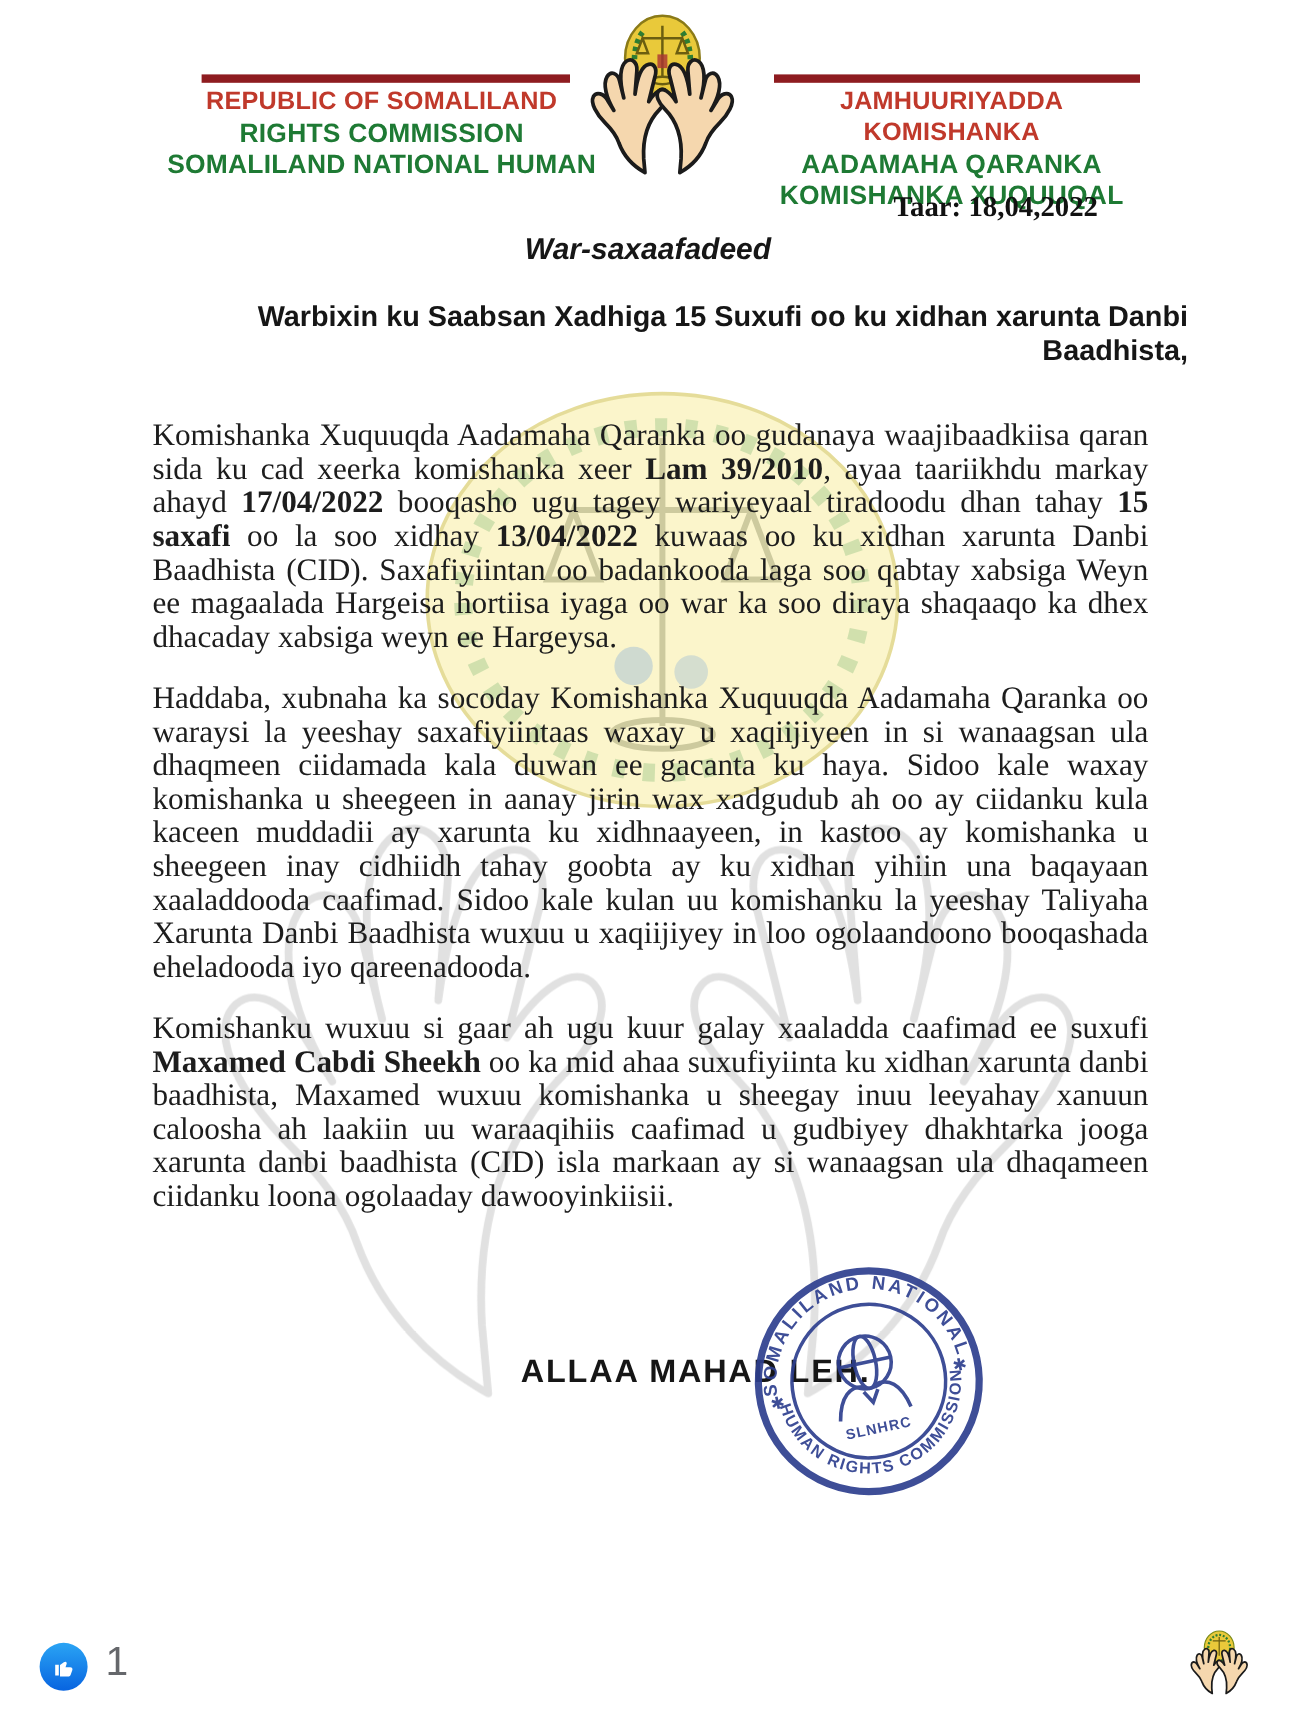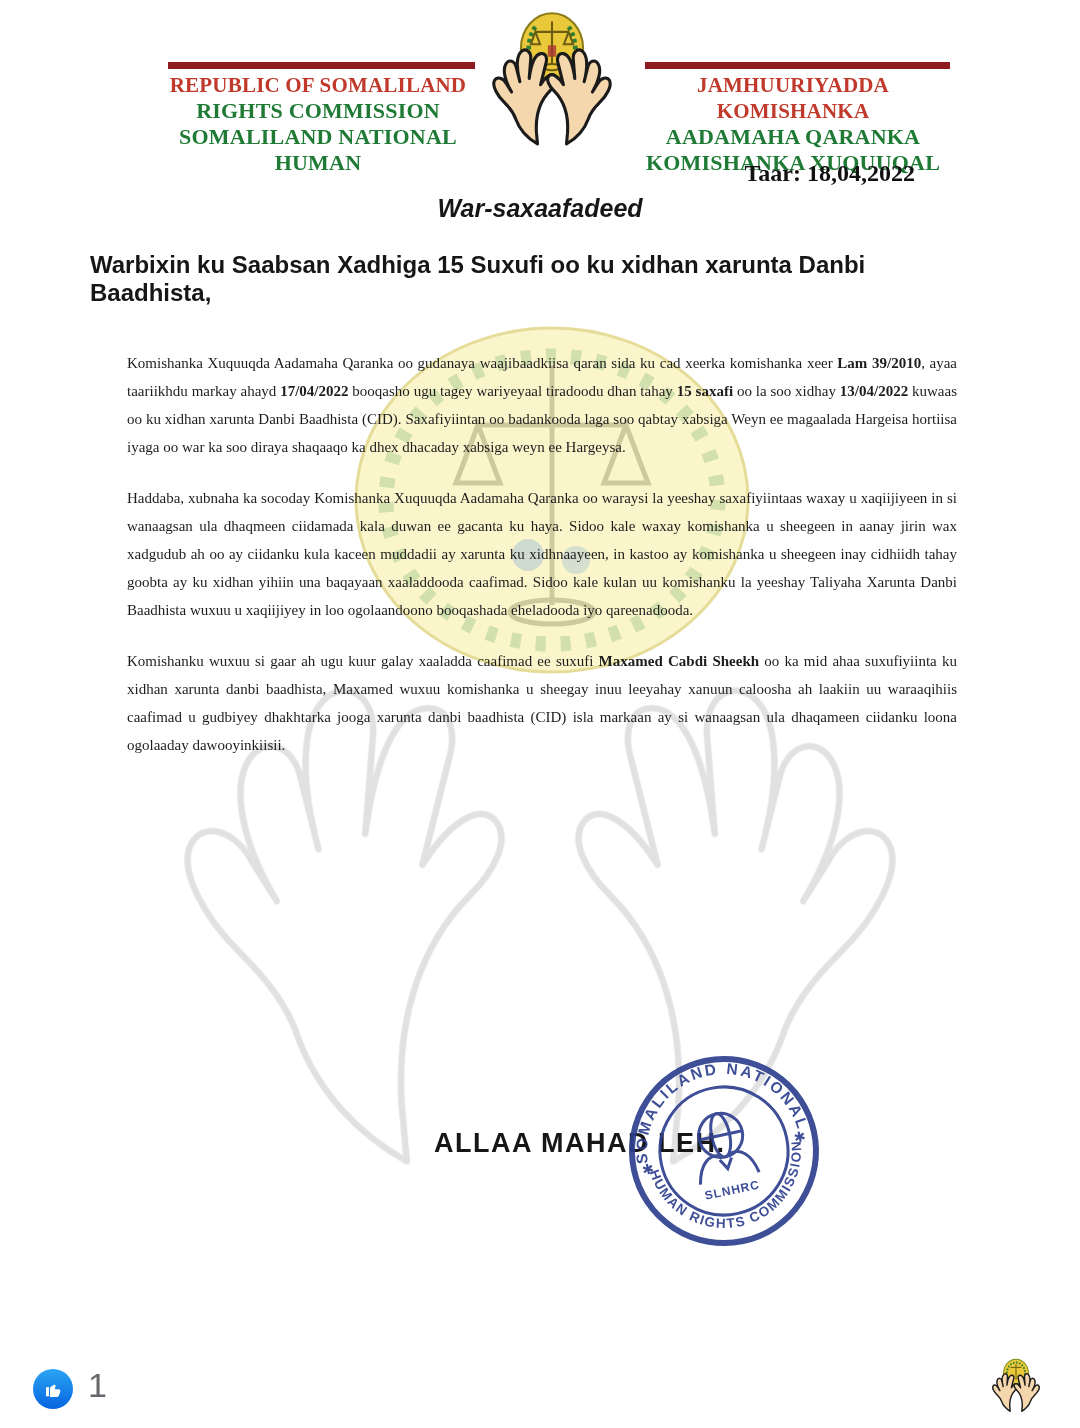--- a/index.html
+++ b/index.html
@@ -2,39 +2,39 @@
 <html style="--red: #c0392b; --green: #1e7a34; --rule: #8e1c20; --stamp: #2e3f8f; --like-top: #2aa4f4; --like-bottom: #0864e0;"><head>
 <meta charset="utf-8">
 <style>
   html,body{margin:0;padding:0;background:#fff;}
   .page{position:relative;width:1080px;height:1428px;background:#fff;overflow:hidden;
         font-family:"Liberation Serif",serif;color:#222;}
   
   .rule{position:absolute;height:7px;background:var(--rule,#8e1c20);}
   .rule-left{left:168px;top:62px;width:307px;}
   .rule-right{left:645px;top:62px;width:305px;}
-  .lh-block{position:absolute;text-align:center;font-family:Liberation Serif, serif;
+  .lh-block{position:absolute;text-align:center;font-family:Liberation Sans, sans-serif;
             font-weight:bold;line-height:26px;}
   .lh-left{left:138px;top:72px;width:360px;}
   .lh-right{left:626px;top:72px;width:334px;}
   .lh-red{color:var(--red,#c0392b);font-size:21px;letter-spacing:.2px;}
   .lh-green{color:var(--green,#1e7a34);font-size:22px;letter-spacing:.2px;}
   .emblem{position:absolute;left:474px;top:8px;width:156px;height:140px;}
   
   .date-line{position:absolute;left:705px;top:160px;width:210px;text-align:right;
              font-weight:bold;font-size:24px;color:#111;}
   .doc-title{position:absolute;left:0;top:194px;width:1080px;text-align:center;
              font-family:"Liberation Sans",sans-serif;font-style:italic;font-weight:bold;
              font-size:25px;color:#161616;}
-  .subject{position:absolute;left:90px;width:900px;text-align:left;
+  .subject{position:absolute;left:90px;width:900px;text-align:right;
            font-family:"Liberation Sans",sans-serif;font-weight:bold;font-size:24px;color:#161616;}
   .subject-1{top:251px;}
   .subject-2{top:299px;}
   .body-text{position:absolute;left:127px;top:349px;width:830px;z-index:2;}
-  .para{margin:0 0 23px 0;font-size:15px;line-height:28px;text-align:justify;color:#1d1d1d;}
+  .para{margin:0 0 23px 0;font-size:26px;line-height:28px;text-align:justify;color:#1d1d1d;}
   .para .b{font-weight:bold;}
   .closing{position:absolute;left:434px;top:1128px;z-index:2;
            font-family:"Liberation Sans",sans-serif;font-weight:bold;font-size:27px;
            letter-spacing:1.5px;color:#161616;white-space:nowrap;}
   
   .watermark{position:absolute;left:0;top:0;width:1080px;height:1428px;z-index:1;pointer-events:none;}
   
   .stamp{position:absolute;left:621px;top:1048px;width:206px;height:206px;z-index:3;opacity:.92;}
   
   .like-wrap{position:absolute;left:33px;top:1369px;width:40px;height:40px;border-radius:50%;

